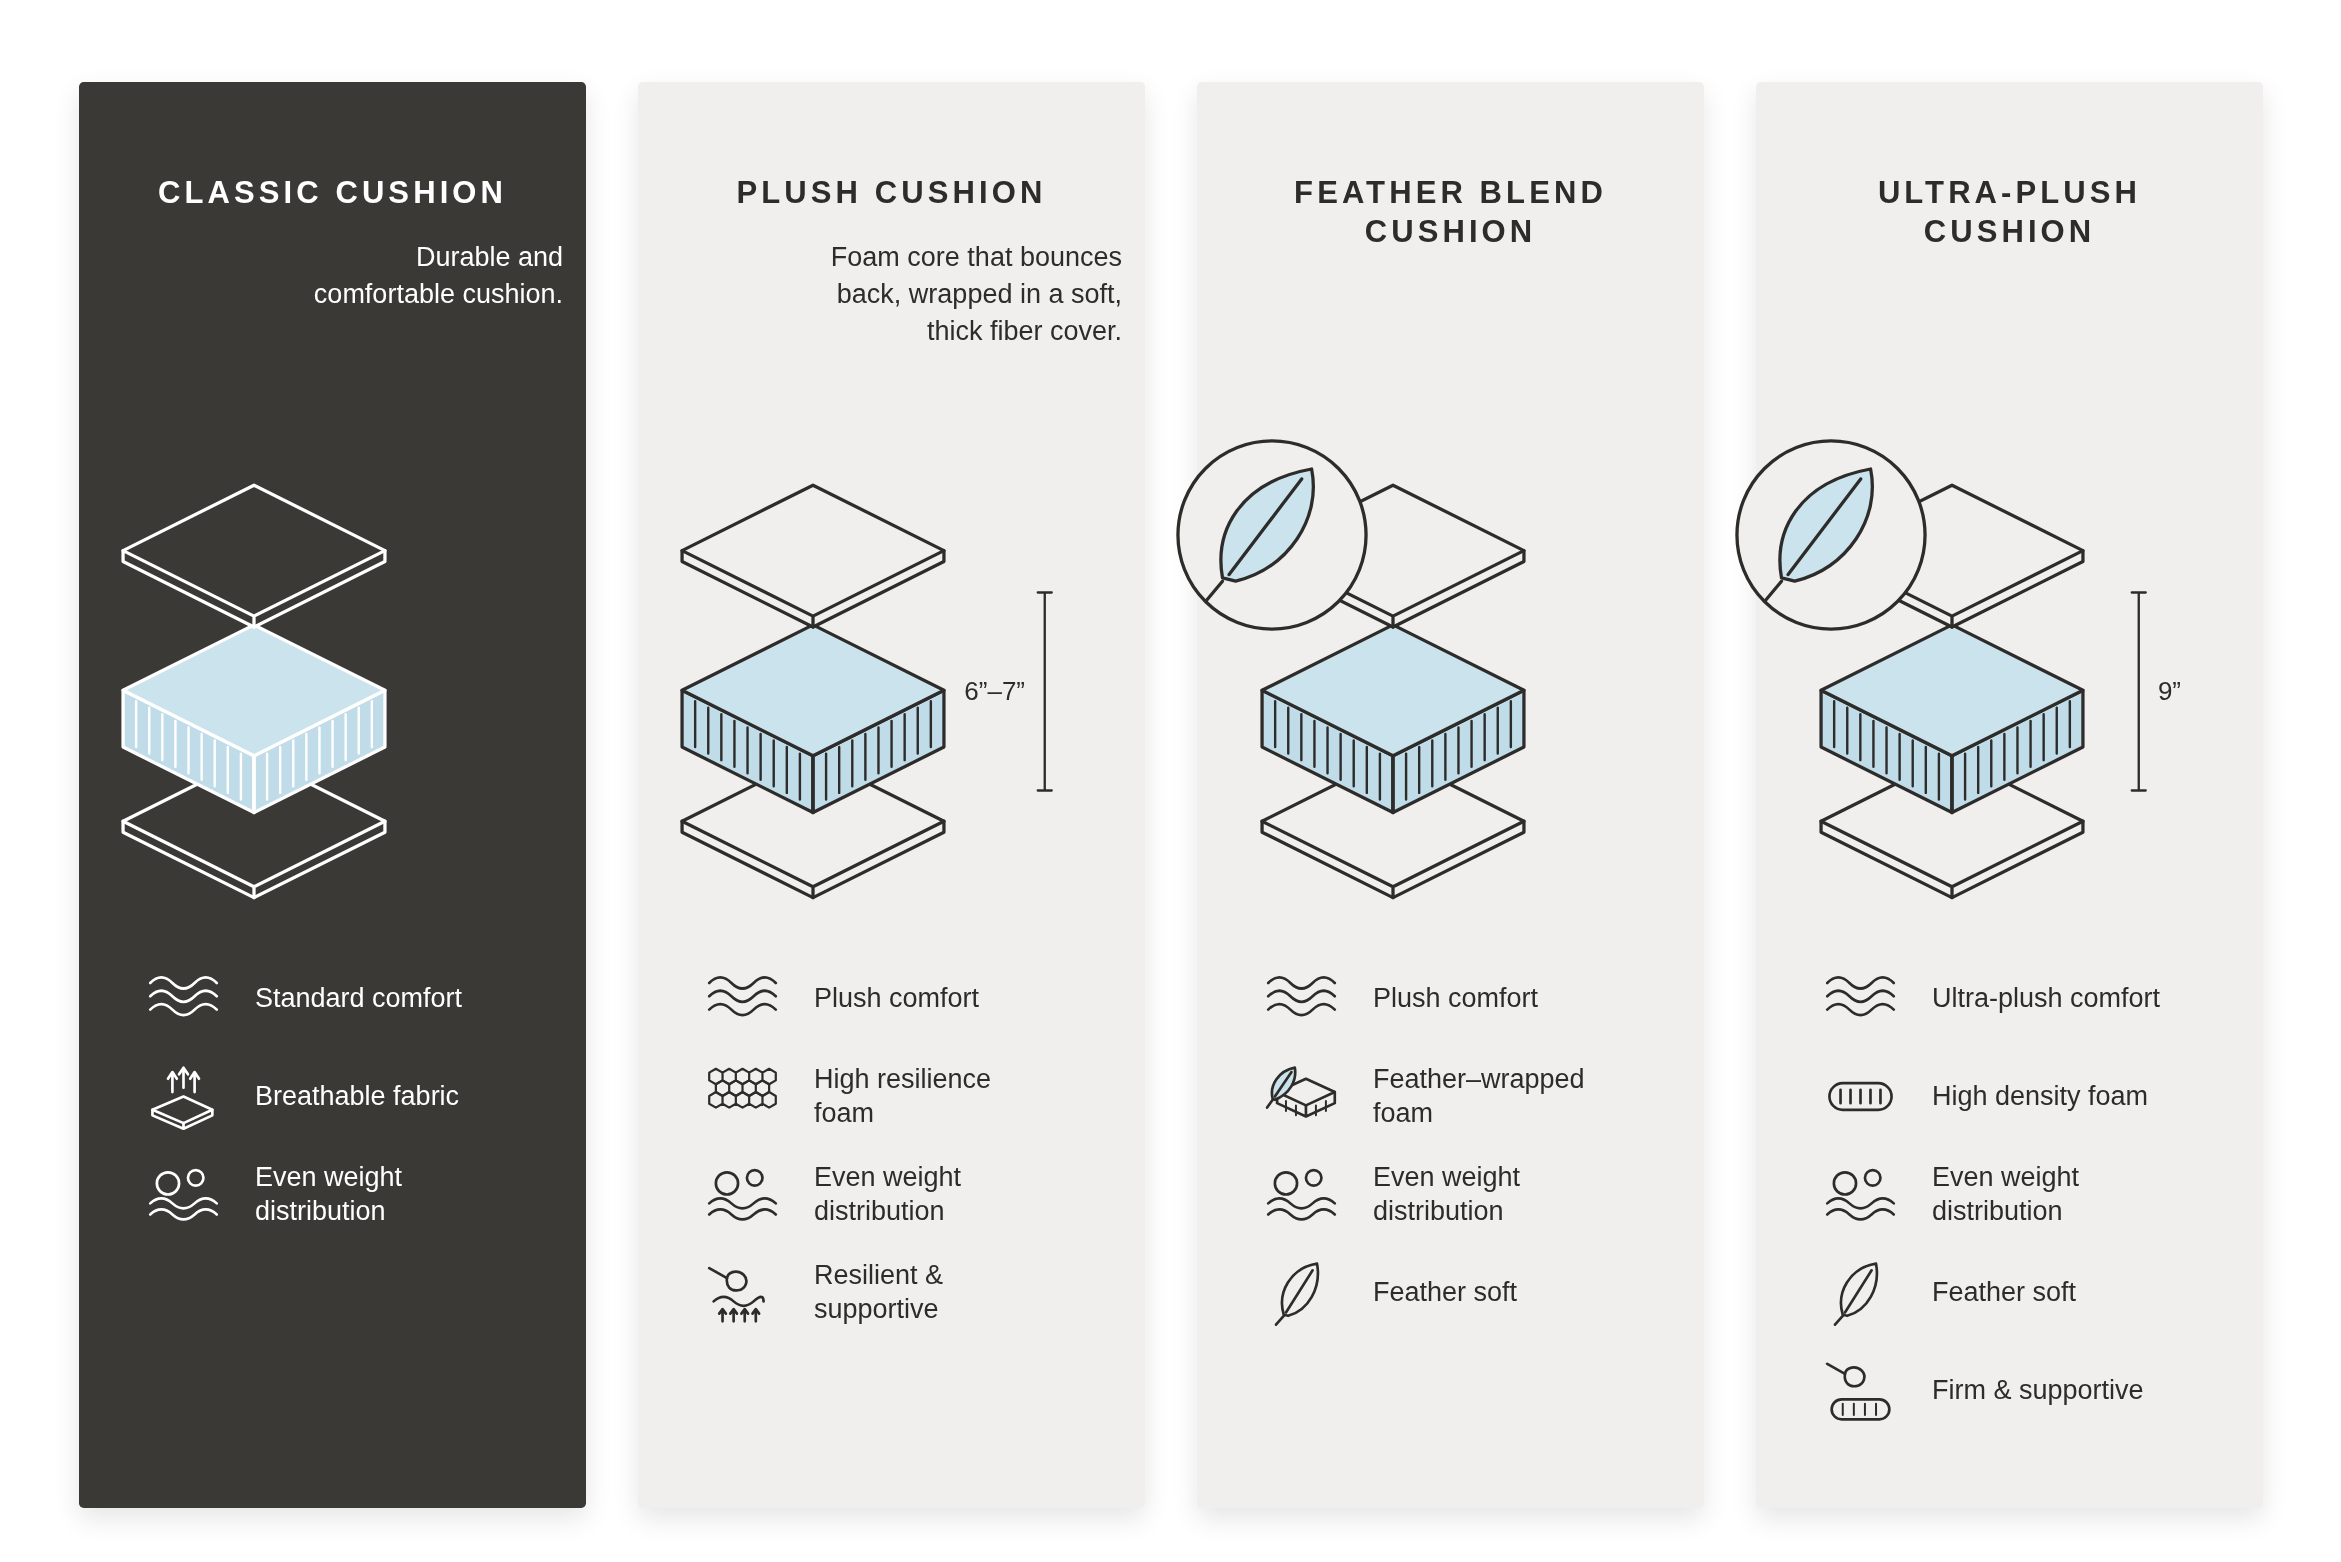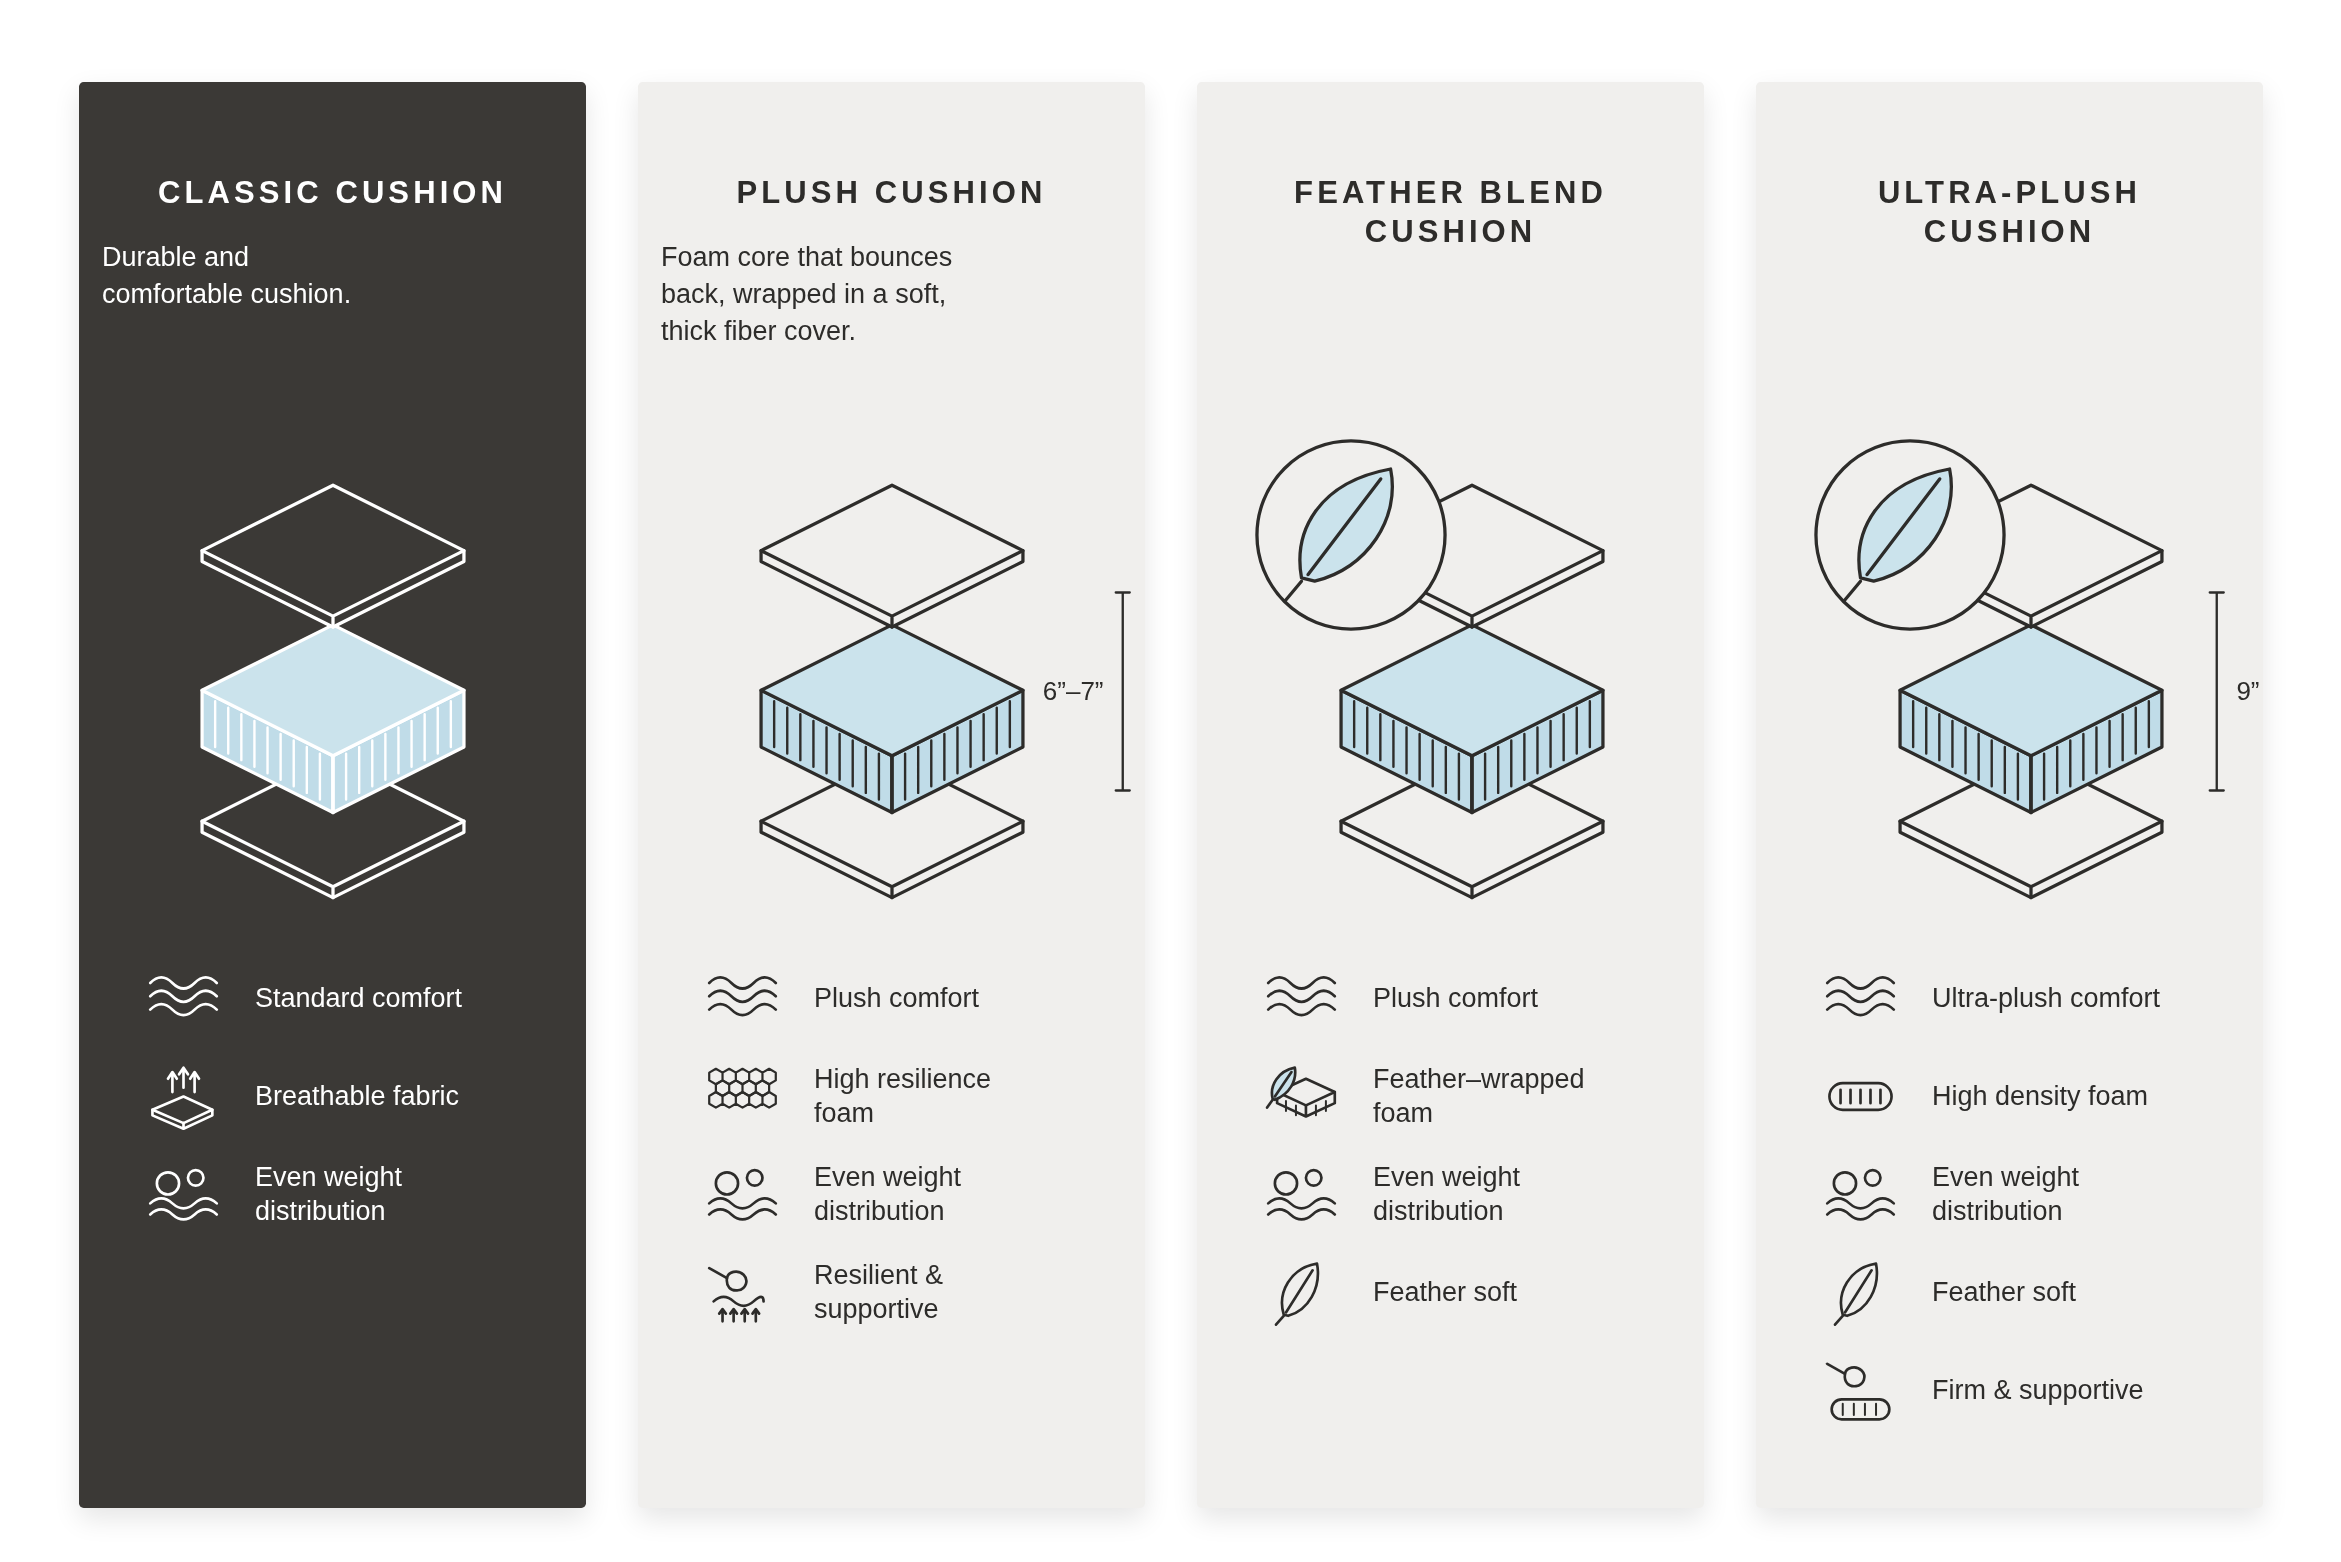--- a/index.html
+++ b/index.html
@@ -34,28 +34,28 @@
     font-weight:700;
     letter-spacing:4.1px;
     text-align:center;
     line-height:1.25;
     white-space:pre-line;
   }
   .panel-desc{
     margin:26px 0 0 0;
     font-size:27px;
     line-height:1.38;
-    text-align:left;
+    text-align:right;
     white-space:pre-line;
   }
 
   .diagram{
     position:absolute;
     top:401px; left:0; right:0;
-    display:flex; justify-content:center;
+    display:flex; 
   }
   .diagram-inner{
     position:relative;
     width:350px; height:419px;
   }
   .diagram-inner.shifted{ transform:translateX(21px); }
   .cushion-svg{ width:350px; height:419px; display:block; color:var(--ink); }
   .badge{
     position:absolute;
     left:-45px; top:-47px;

